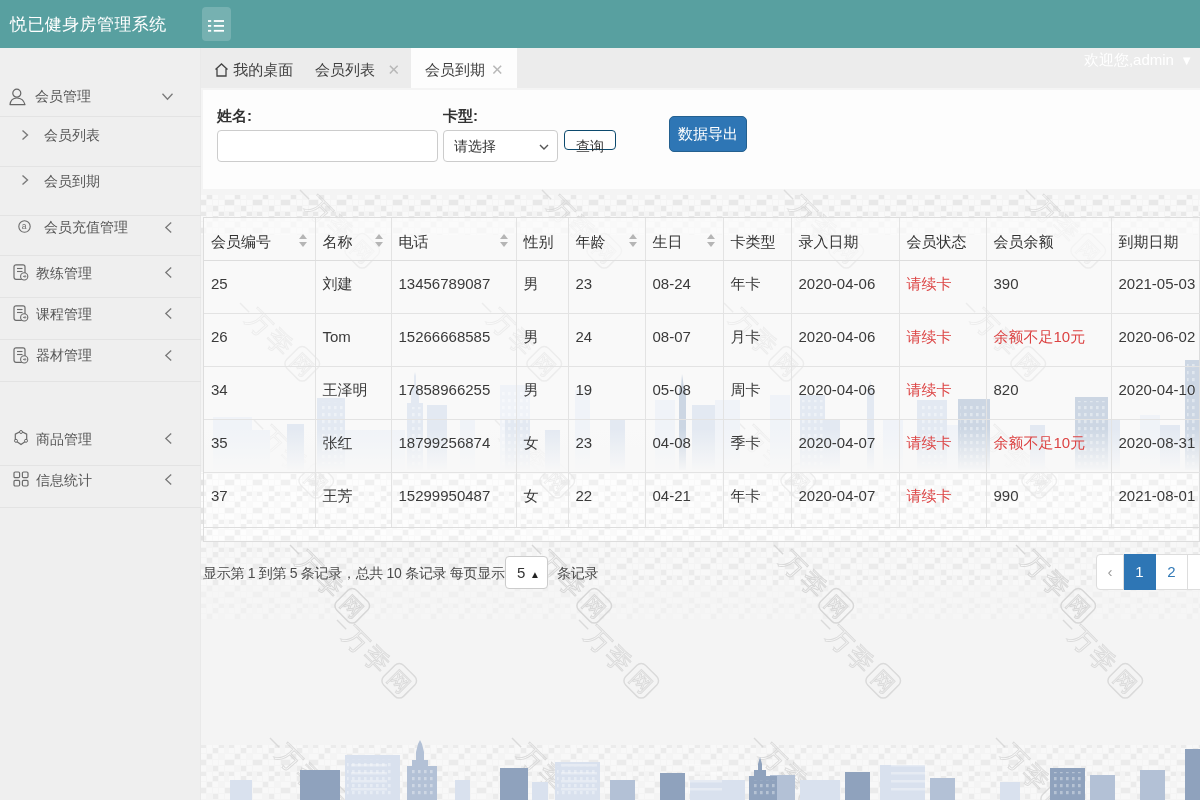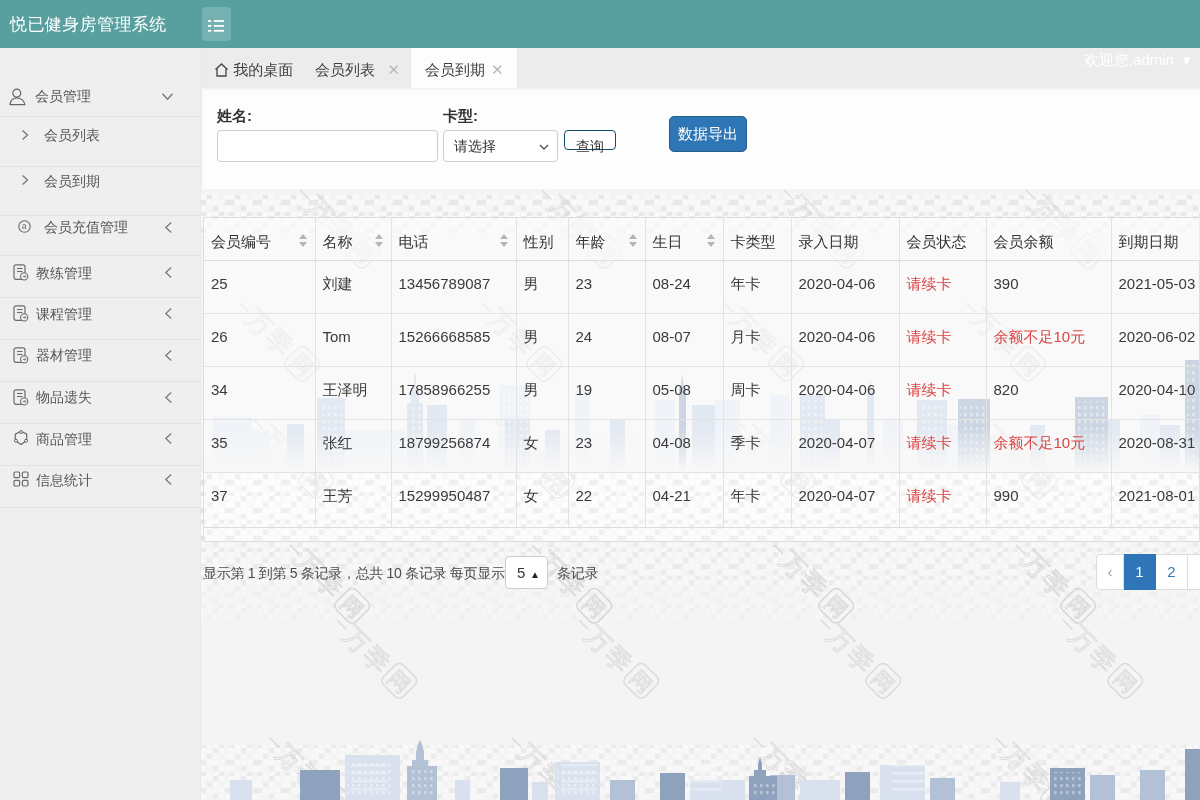--- a/index.html
+++ b/index.html
@@ -135,33 +135,20 @@
     </div>
 <div class="item" style="top:276px;height:42px;">
       <svg width="16" height="17" viewBox="0 0 16 17" style="position:absolute;left:13px;top:7px">
         <rect x="1" y="0.8" width="11" height="14.5" rx="2" fill="none" stroke="#6b6b6b" stroke-width="1.2"></rect>
         <line x1="4" y1="4.5" x2="9.5" y2="4.5" stroke="#6b6b6b" stroke-width="1.1"></line>
         <line x1="4" y1="7.5" x2="9.5" y2="7.5" stroke="#6b6b6b" stroke-width="1.1"></line>
         <circle cx="11.2" cy="12.4" r="3.6" fill="#efefef" stroke="#6b6b6b" stroke-width="1.1"></circle>
         <path d="M10 12.4 h2.5 M11.9 11.2 l0.9 1.2 -0.9 1.2" fill="none" stroke="#6b6b6b" stroke-width="0.9"></path>
       </svg>
       <span class="lbl" style="left:36px;top:7px;">器材管理</span>
-      <svg width="9" height="13" viewBox="0 0 9 13" style="position:absolute;left:164px;top:9px">
-        <path d="M7.2 1.5 L1.8 6.5 L7.2 11.5" fill="none" stroke="#7a7a7a" stroke-width="1.3"></path>
-      </svg>
-    </div>
-<div class="item" style="top:318px;height:42px;">
-      <svg width="16" height="17" viewBox="0 0 16 17" style="position:absolute;left:13px;top:7px">
-        <rect x="1" y="0.8" width="11" height="14.5" rx="2" fill="none" stroke="#6b6b6b" stroke-width="1.2"></rect>
-        <line x1="4" y1="4.5" x2="9.5" y2="4.5" stroke="#6b6b6b" stroke-width="1.1"></line>
-        <line x1="4" y1="7.5" x2="9.5" y2="7.5" stroke="#6b6b6b" stroke-width="1.1"></line>
-        <circle cx="11.2" cy="12.4" r="3.6" fill="#efefef" stroke="#6b6b6b" stroke-width="1.1"></circle>
-        <path d="M10 12.4 h2.5 M11.9 11.2 l0.9 1.2 -0.9 1.2" fill="none" stroke="#6b6b6b" stroke-width="0.9"></path>
-      </svg>
-      <span class="lbl" style="left:36px;top:7px;">物品遗失</span>
       <svg width="9" height="13" viewBox="0 0 9 13" style="position:absolute;left:164px;top:9px">
         <path d="M7.2 1.5 L1.8 6.5 L7.2 11.5" fill="none" stroke="#7a7a7a" stroke-width="1.3"></path>
       </svg>
     </div>
 <div class="item" style="top:360px;height:42px;">
       <svg width="16" height="16" viewBox="0 0 16 16" style="position:absolute;left:13px;top:6px">
         <path d="M8 1.2 L13.7 4.1 L13.7 10.5 L8 14.6 L2.3 10.5 L2.3 4.1 Z" fill="none" stroke="#6b6b6b" stroke-width="1.2" stroke-linejoin="round"></path>
         <circle cx="8" cy="2" r="1.5" fill="#efefef" stroke="#6b6b6b" stroke-width="1"></circle>
         <circle cx="3" cy="10.8" r="1.5" fill="#efefef" stroke="#6b6b6b" stroke-width="1"></circle>
         <circle cx="13" cy="10.8" r="1.5" fill="#efefef" stroke="#6b6b6b" stroke-width="1"></circle>

